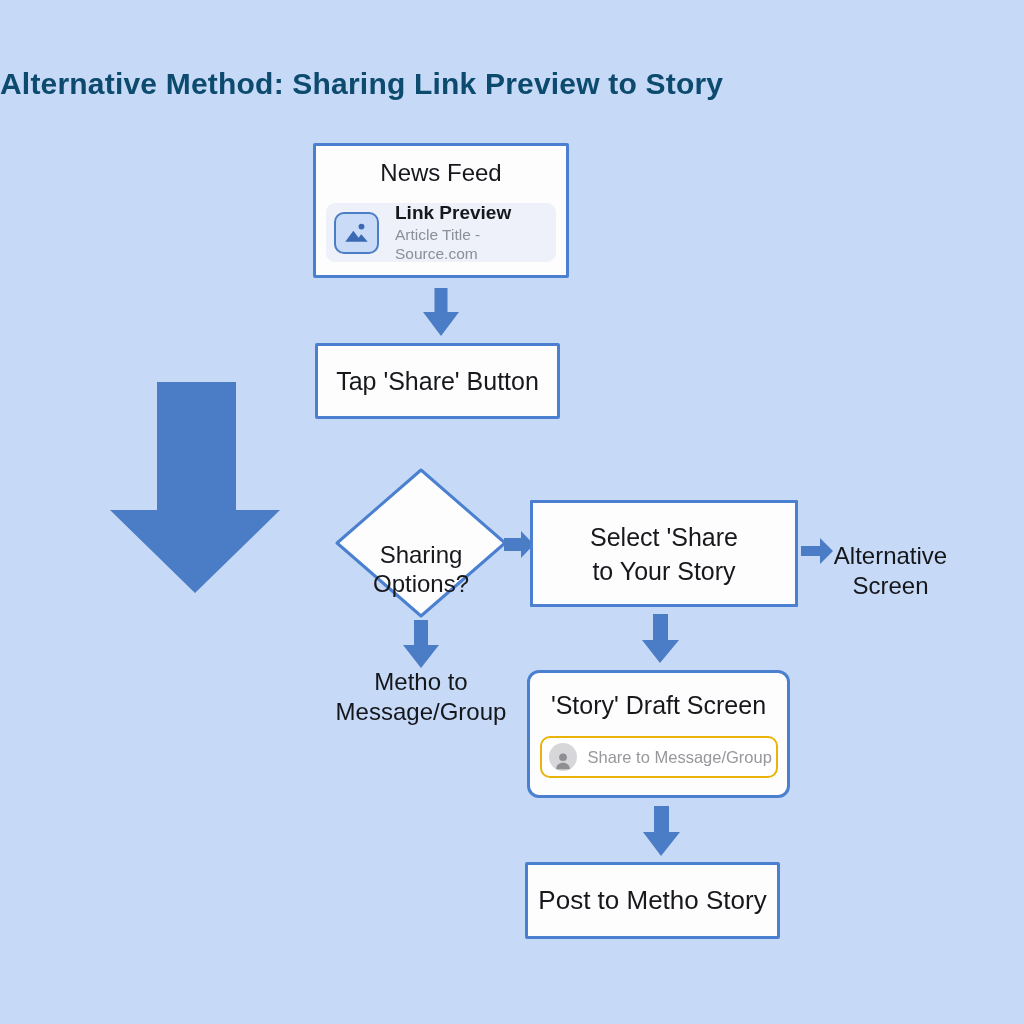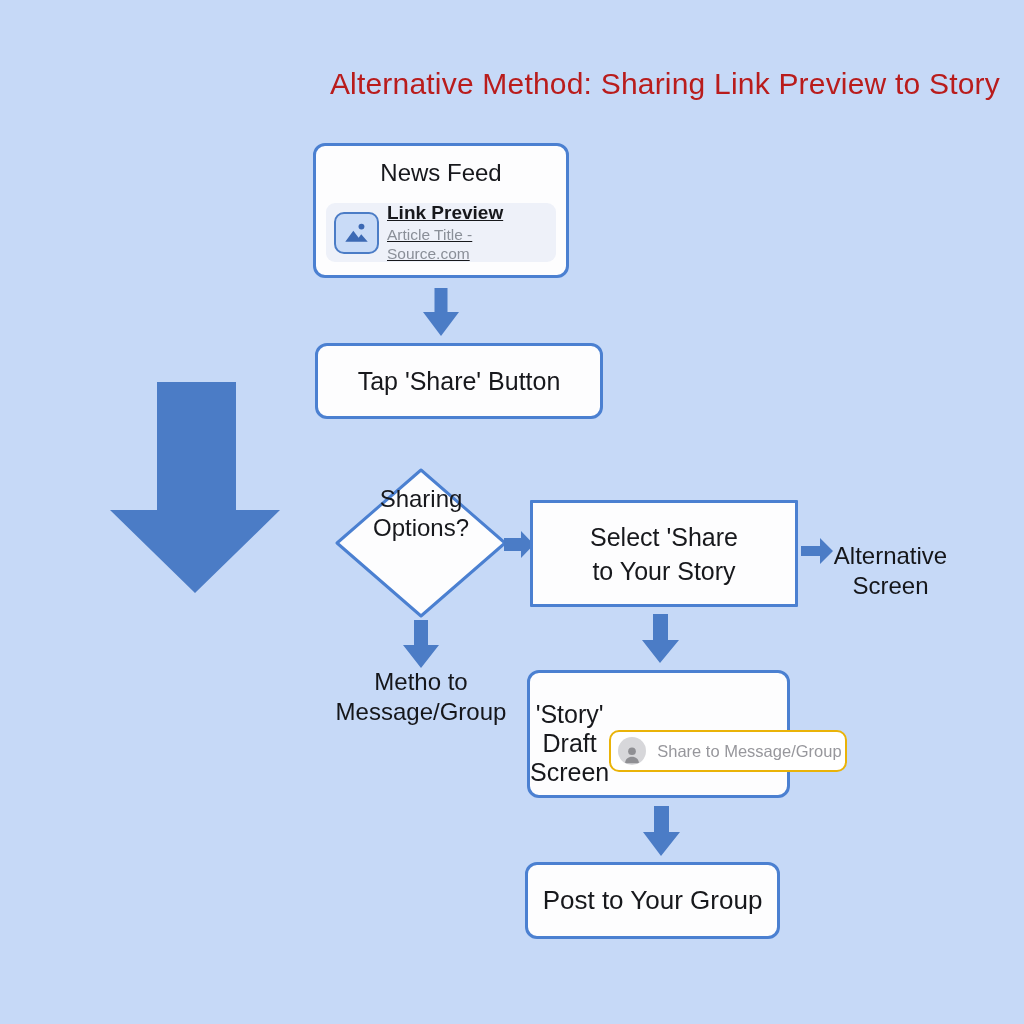--- a/index.html
+++ b/index.html
@@ -6,48 +6,48 @@
   body{font-family:"Liberation Sans","DejaVu Sans",sans-serif;}
   #canvas{
     position:relative;width:1024px;height:1024px;overflow:hidden;
     background:var(--background,#c6d9f7);
     color:#17181c;
   }
   #arrow-layer{position:absolute;left:0;top:0;width:1024px;height:1024px;}
   .arrow{fill:var(--arrow,#4b7cc6);}
   .diamond-shape{fill:#fdfdfe;stroke:var(--box-border,#4b80d1);stroke-width:3;stroke-linejoin:round;}
   #page-title{
-    position:absolute;left:0;top:67px;width:1000px;text-align:right;
-    font-size:30px;font-weight:normal;letter-spacing:.2px;color:#b91c1c;
+    position:absolute;left:0;top:67px;width:1000px;text-align:left;
+    font-size:30px;font-weight:bold;letter-spacing:.2px;color:#0c4a6e;
   }
   .box{
     position:absolute;box-sizing:border-box;background:#fdfdfe;
-    border:3px solid var(--box-border,#4b80d1);border-radius:12px;
+    border:3px solid var(--box-border,#4b80d1);border-radius:2px;
     display:flex;align-items:center;justify-content:center;text-align:center;
   }
   
   #news-feed{left:313px;top:143px;width:256px;height:135px;flex-direction:column;justify-content:flex-start;padding-top:13px;}
   .nf-title{font-size:24px;}
-  .nf-row{margin-top:16px;width:230px;height:59px;background:#eef1f9;border-radius:9px;display:flex;align-items:center;text-align:left;padding:0 8px;box-sizing:border-box;gap:8px;text-decoration:underline;}
+  .nf-row{margin-top:16px;width:230px;height:59px;background:#eef1f9;border-radius:9px;display:flex;align-items:center;text-align:left;padding:0 8px;box-sizing:border-box;gap:16px;}
   .nf-icon{width:45px;height:42px;flex:0 0 auto;background:#c9dbf7;border:2.5px solid var(--arrow,#4b7cc6);border-radius:10px;display:flex;align-items:center;justify-content:center;box-sizing:border-box;}
   .nf-texts{display:flex;flex-direction:column;line-height:1.25;}
   .nf-link-title{font-size:19px;font-weight:bold;}
   .nf-link-sub{font-size:15.5px;color:#8a8f98;}
   
-  #tap-share{left:315px;top:343px;width:288px;height:76px;font-size:25px;}
+  #tap-share{left:315px;top:343px;width:245px;height:76px;font-size:25px;}
   #select-share{left:530px;top:500px;width:268px;height:107px;font-size:25px;line-height:34px;border-radius:1px;flex-direction:column;}
   #post-story{left:525px;top:862px;width:255px;height:77px;font-size:26px;}
   
-  #story-draft{left:527px;top:670px;width:263px;height:128px;justify-content:flex-start;padding-top:18px;border-radius:12px;}
+  #story-draft{left:527px;top:670px;width:263px;height:128px;flex-direction:column;justify-content:flex-start;padding-top:18px;border-radius:12px;}
   .sd-title{font-size:25px;}
   .sd-pill{margin-top:16px;width:238px;height:42px;background:#ffffff;border:2px solid #eab308;border-radius:10px;display:flex;align-items:center;padding:0 7px;gap:11px;box-sizing:border-box;text-align:left;}
   .sd-avatar{width:28px;height:28px;border-radius:50%;background:#d7d7da;display:flex;align-items:flex-end;justify-content:center;overflow:hidden;flex:0 0 auto;}
   .sd-placeholder{font-size:16.5px;color:#97979c;white-space:nowrap;}
   
-  #decision-text{position:absolute;left:337px;top:484px;width:168px;height:146px;display:flex;flex-direction:column;align-items:center;font-size:24px;line-height:29px;text-align:center;}
+  #decision-text{position:absolute;left:337px;top:496px;width:168px;height:146px;display:flex;flex-direction:column;align-items:center;justify-content:center;font-size:24px;line-height:29px;text-align:center;}
   
   .float-label{position:absolute;text-align:center;font-size:24px;color:#15161a;}
   #alt-method{left:818px;top:525px;width:145px;line-height:30px;margin-top:16px;}
   #traditional{left:321px;top:667px;width:200px;line-height:29.5px;}
 </style>
 </head>
 <body>
 
 <div id="canvas">
 
@@ -111,16 +111,16 @@
         <svg width="22" height="22" viewBox="0 0 24 24">
           <circle cx="12" cy="9" r="4.2" fill="#8f8f93"></circle>
           <path d="M4.5 22 c0-4.6 3.4-7 7.5-7 s7.5 2.4 7.5 7 z" fill="#8f8f93"></path>
         </svg>
       </div>
       <span class="sd-placeholder">Share to Message/Group</span>
     </div>
   </div>
 
   <div class="box" id="post-story">
-    <span>Post to Your Group</span>
+    <span>Post to Metho Story</span>
   </div>
 
 </div>
 
 </body></html>

